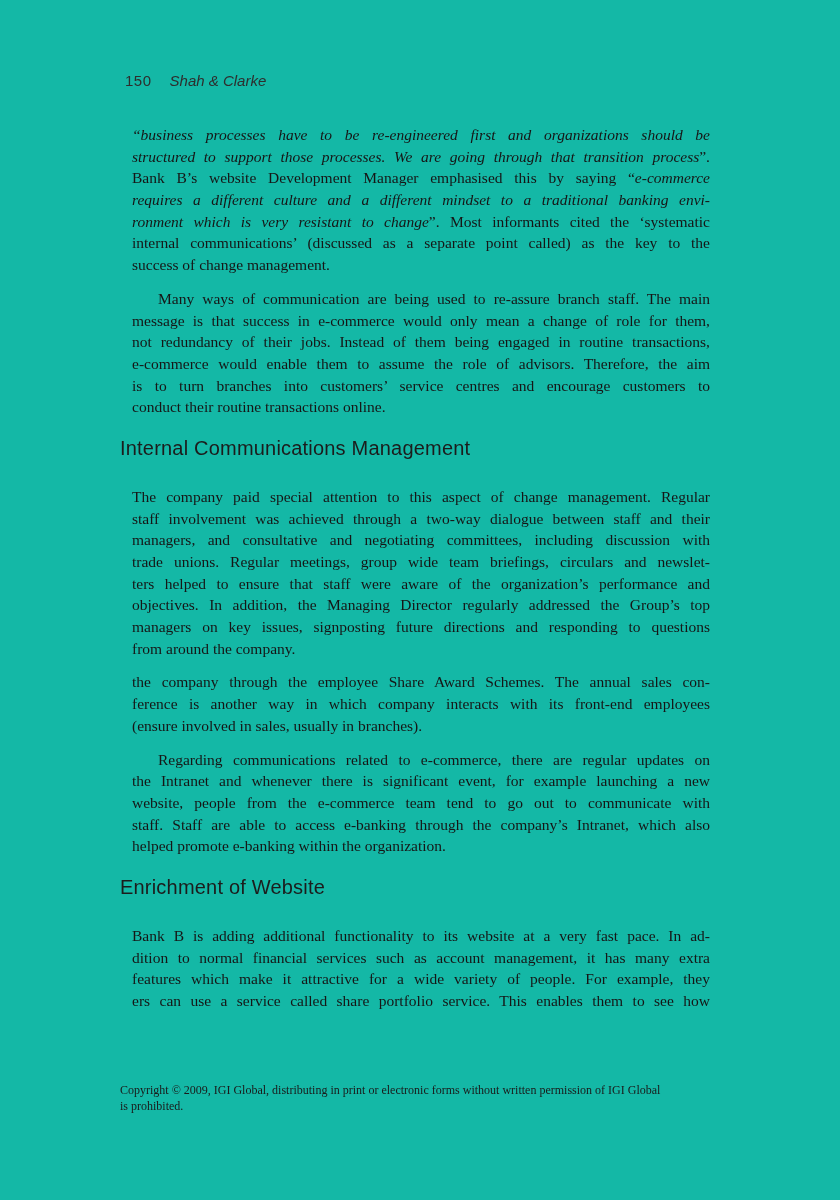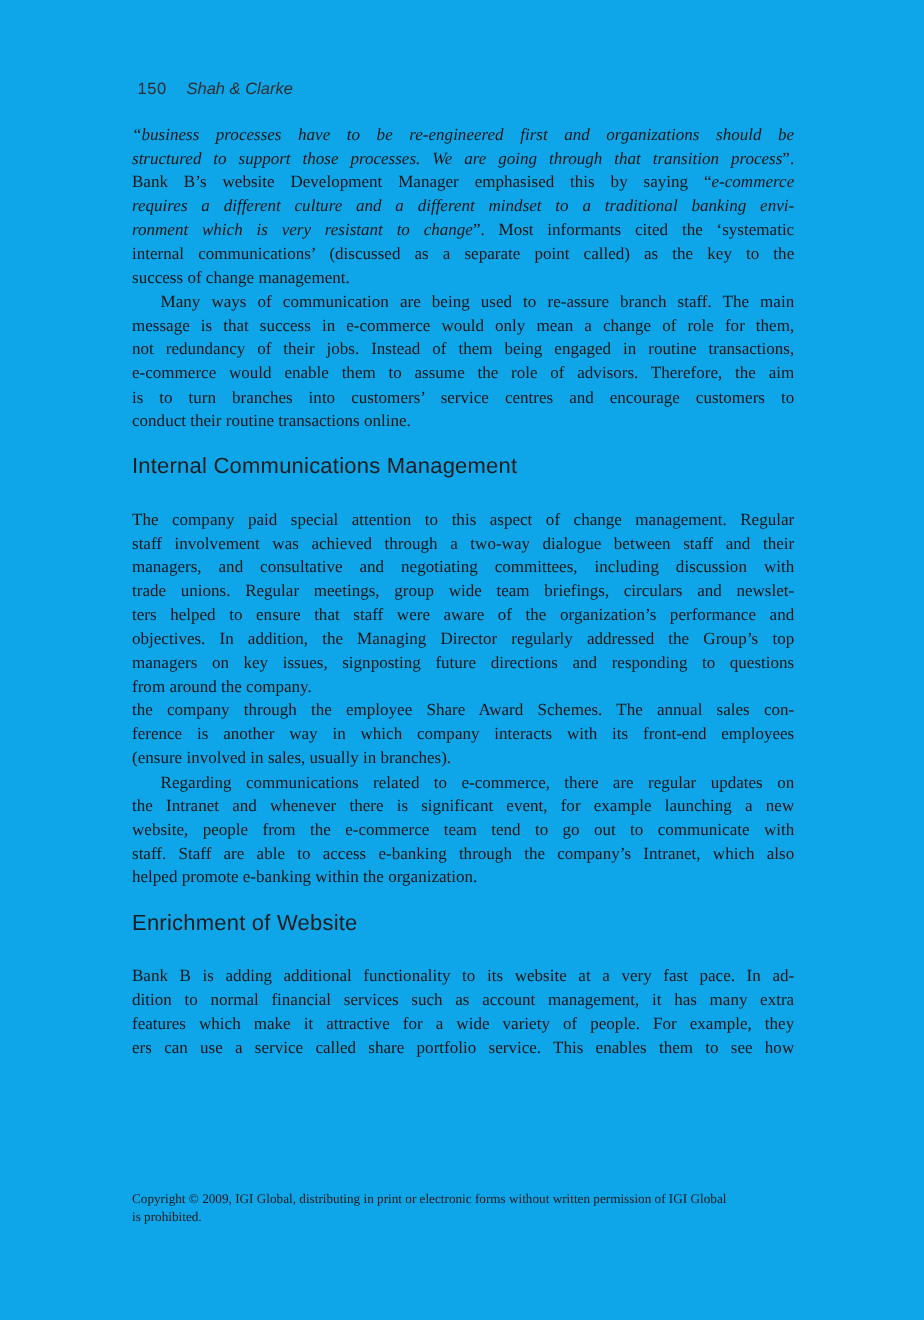--- a/index.html
+++ b/index.html
@@ -1,20 +1,20 @@
 <!DOCTYPE html>
 <html><head>
 <meta charset="utf-8">
 <style>
   html, body { margin: 0; padding: 0; background: #ffffff; }
   .page {
     position: relative;
     width: 840px;
     height: 1200px;
-    background: #0ea5e9;
+    background: #14b8a6;
     font-family: "Liberation Serif", "DejaVu Serif", serif;
     color: #161616;
     overflow: hidden;
   }
   .running-head {
     position: absolute;
     top: 72px;
     left: 125px;
     font-family: "Liberation Sans", sans-serif;
     font-size: 15px;
@@ -22,21 +22,21 @@
     white-space: nowrap;
   }
   .pagenum { font-style: normal; margin-right: 18px; letter-spacing: 0.5px; }
   .runtitle { font-style: italic; }
   .body-col {
     position: absolute;
     top: 112px;
     left: 120px;
     width: 602px;
   }
-  .para { margin: 0; }
+  .para { margin: 12px; }
   .line {
     font-size: 15.5px;
     line-height: 21.7px;
     height: 21.7px;
     text-align: justify;
     text-align-last: justify;
     overflow: hidden;
   }
   .line.endline { text-align-last: left; }
   .line.indent { text-indent: 26px; }

